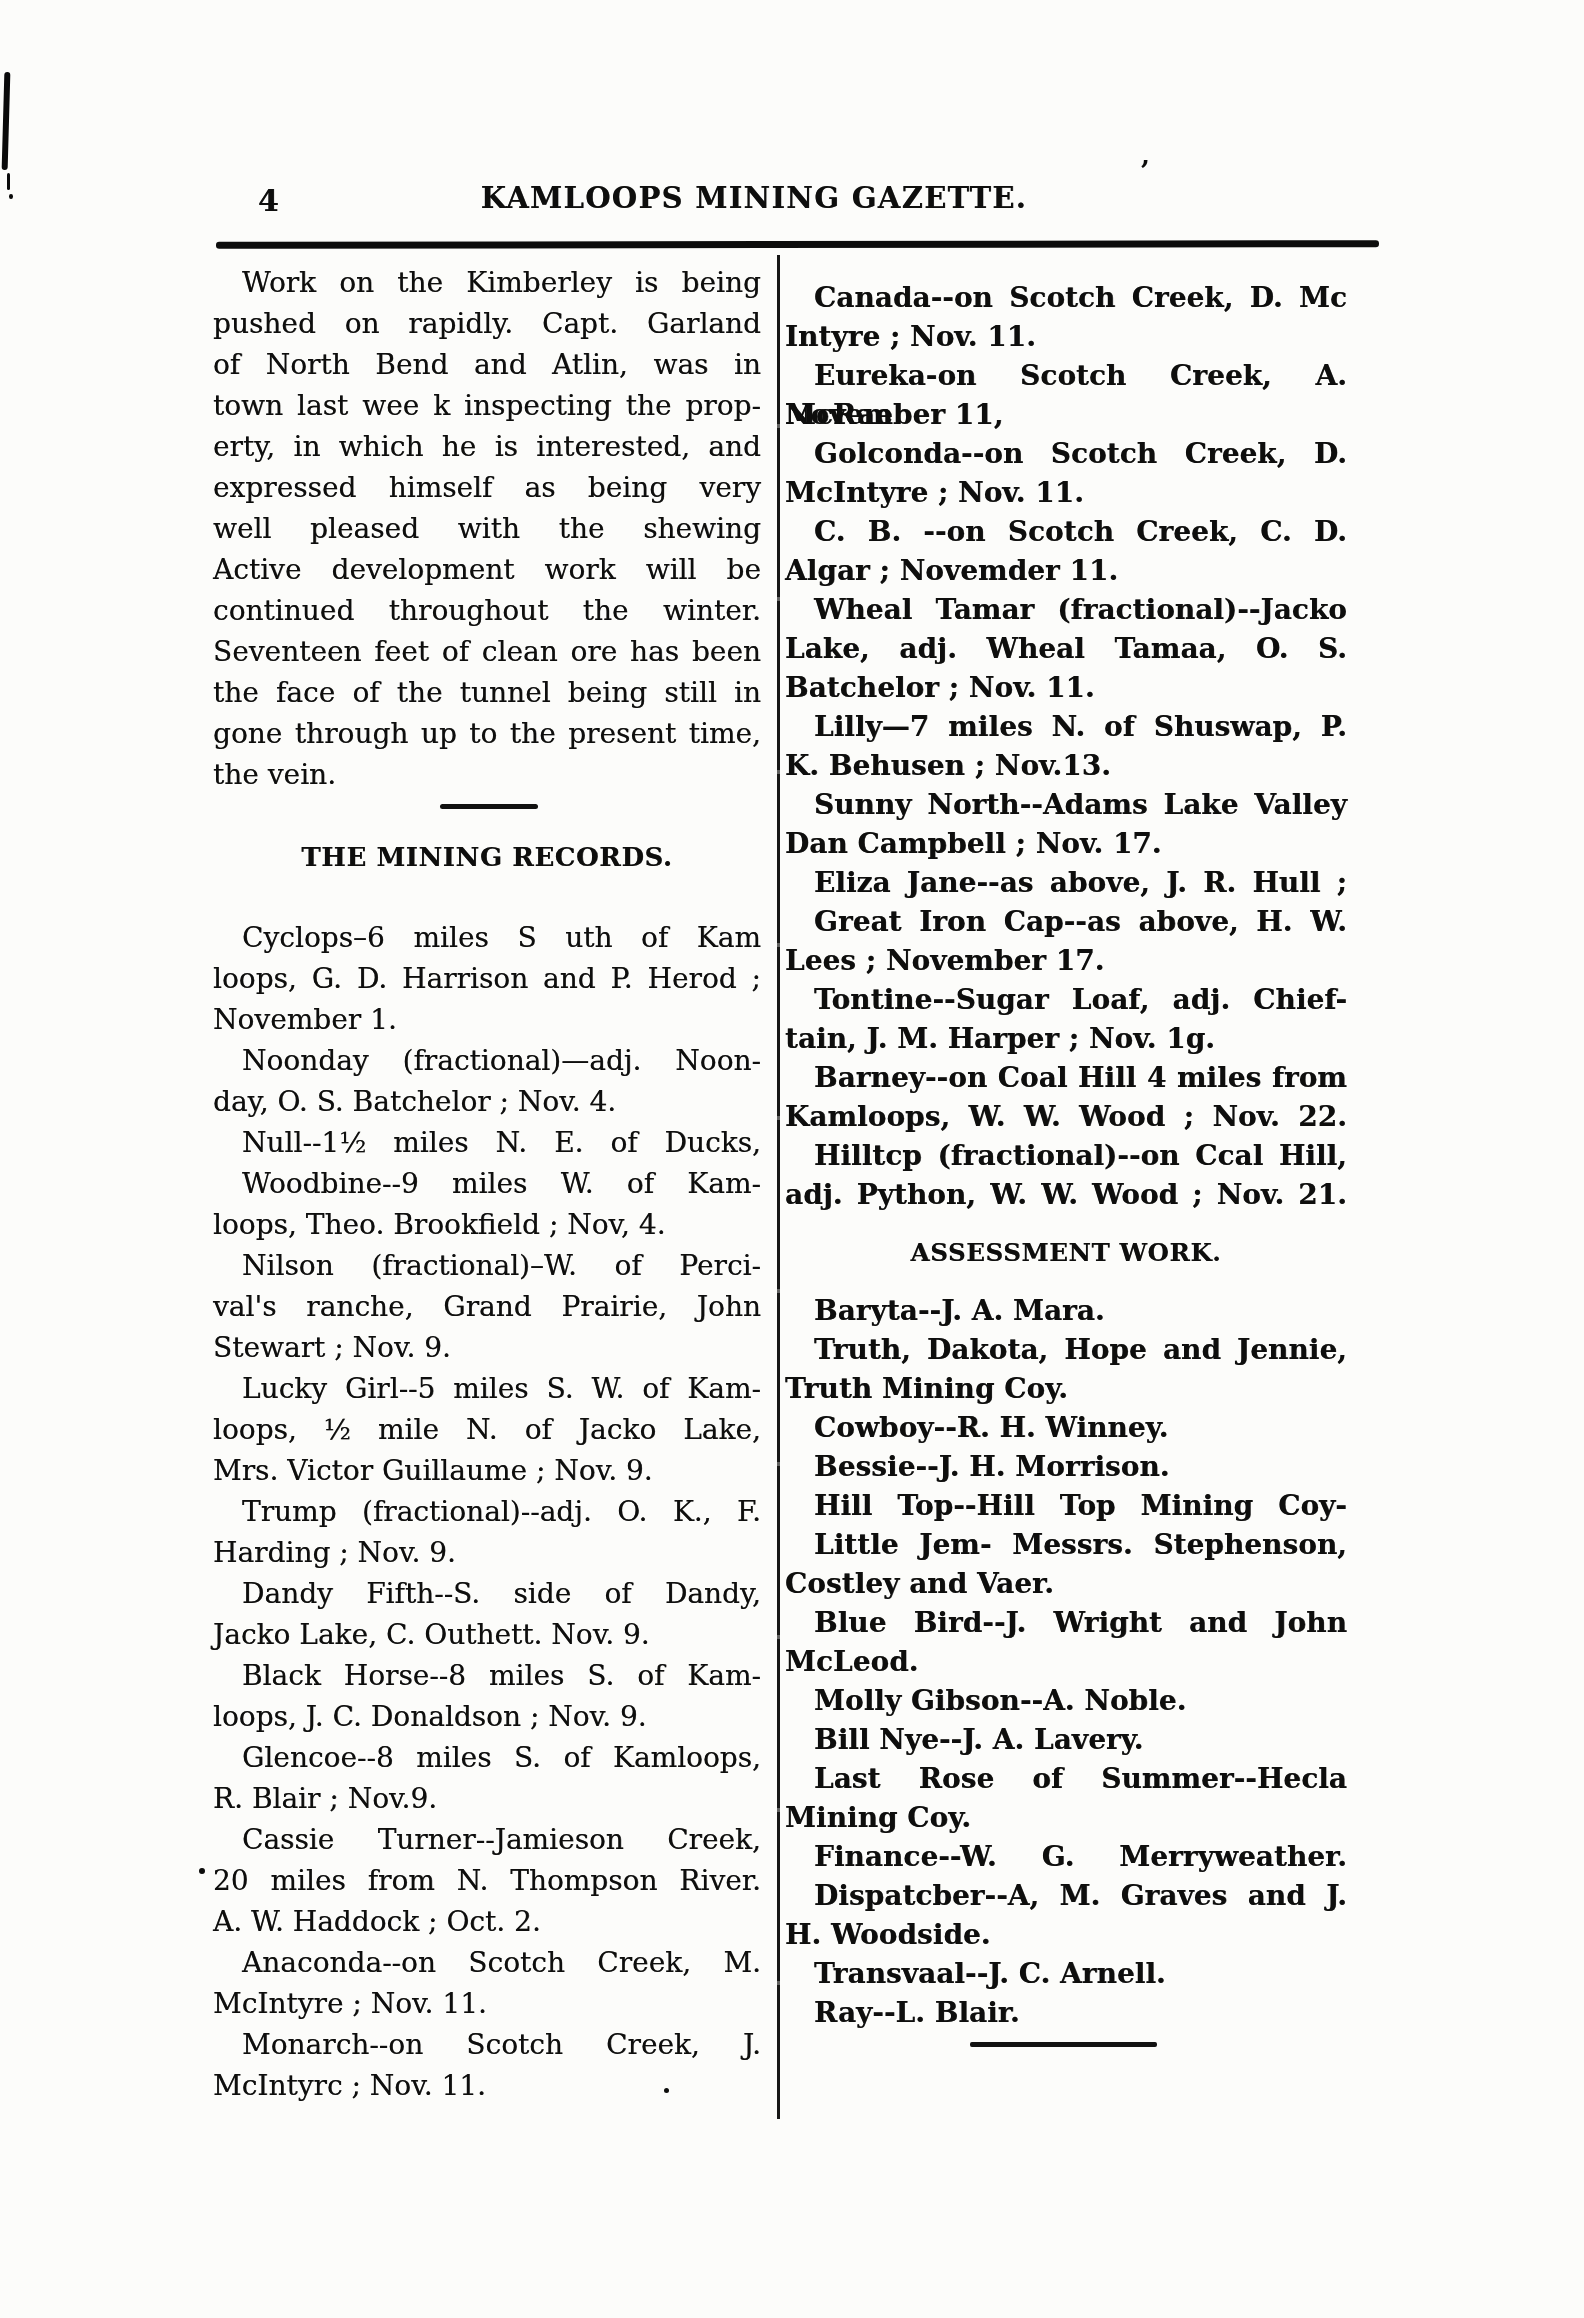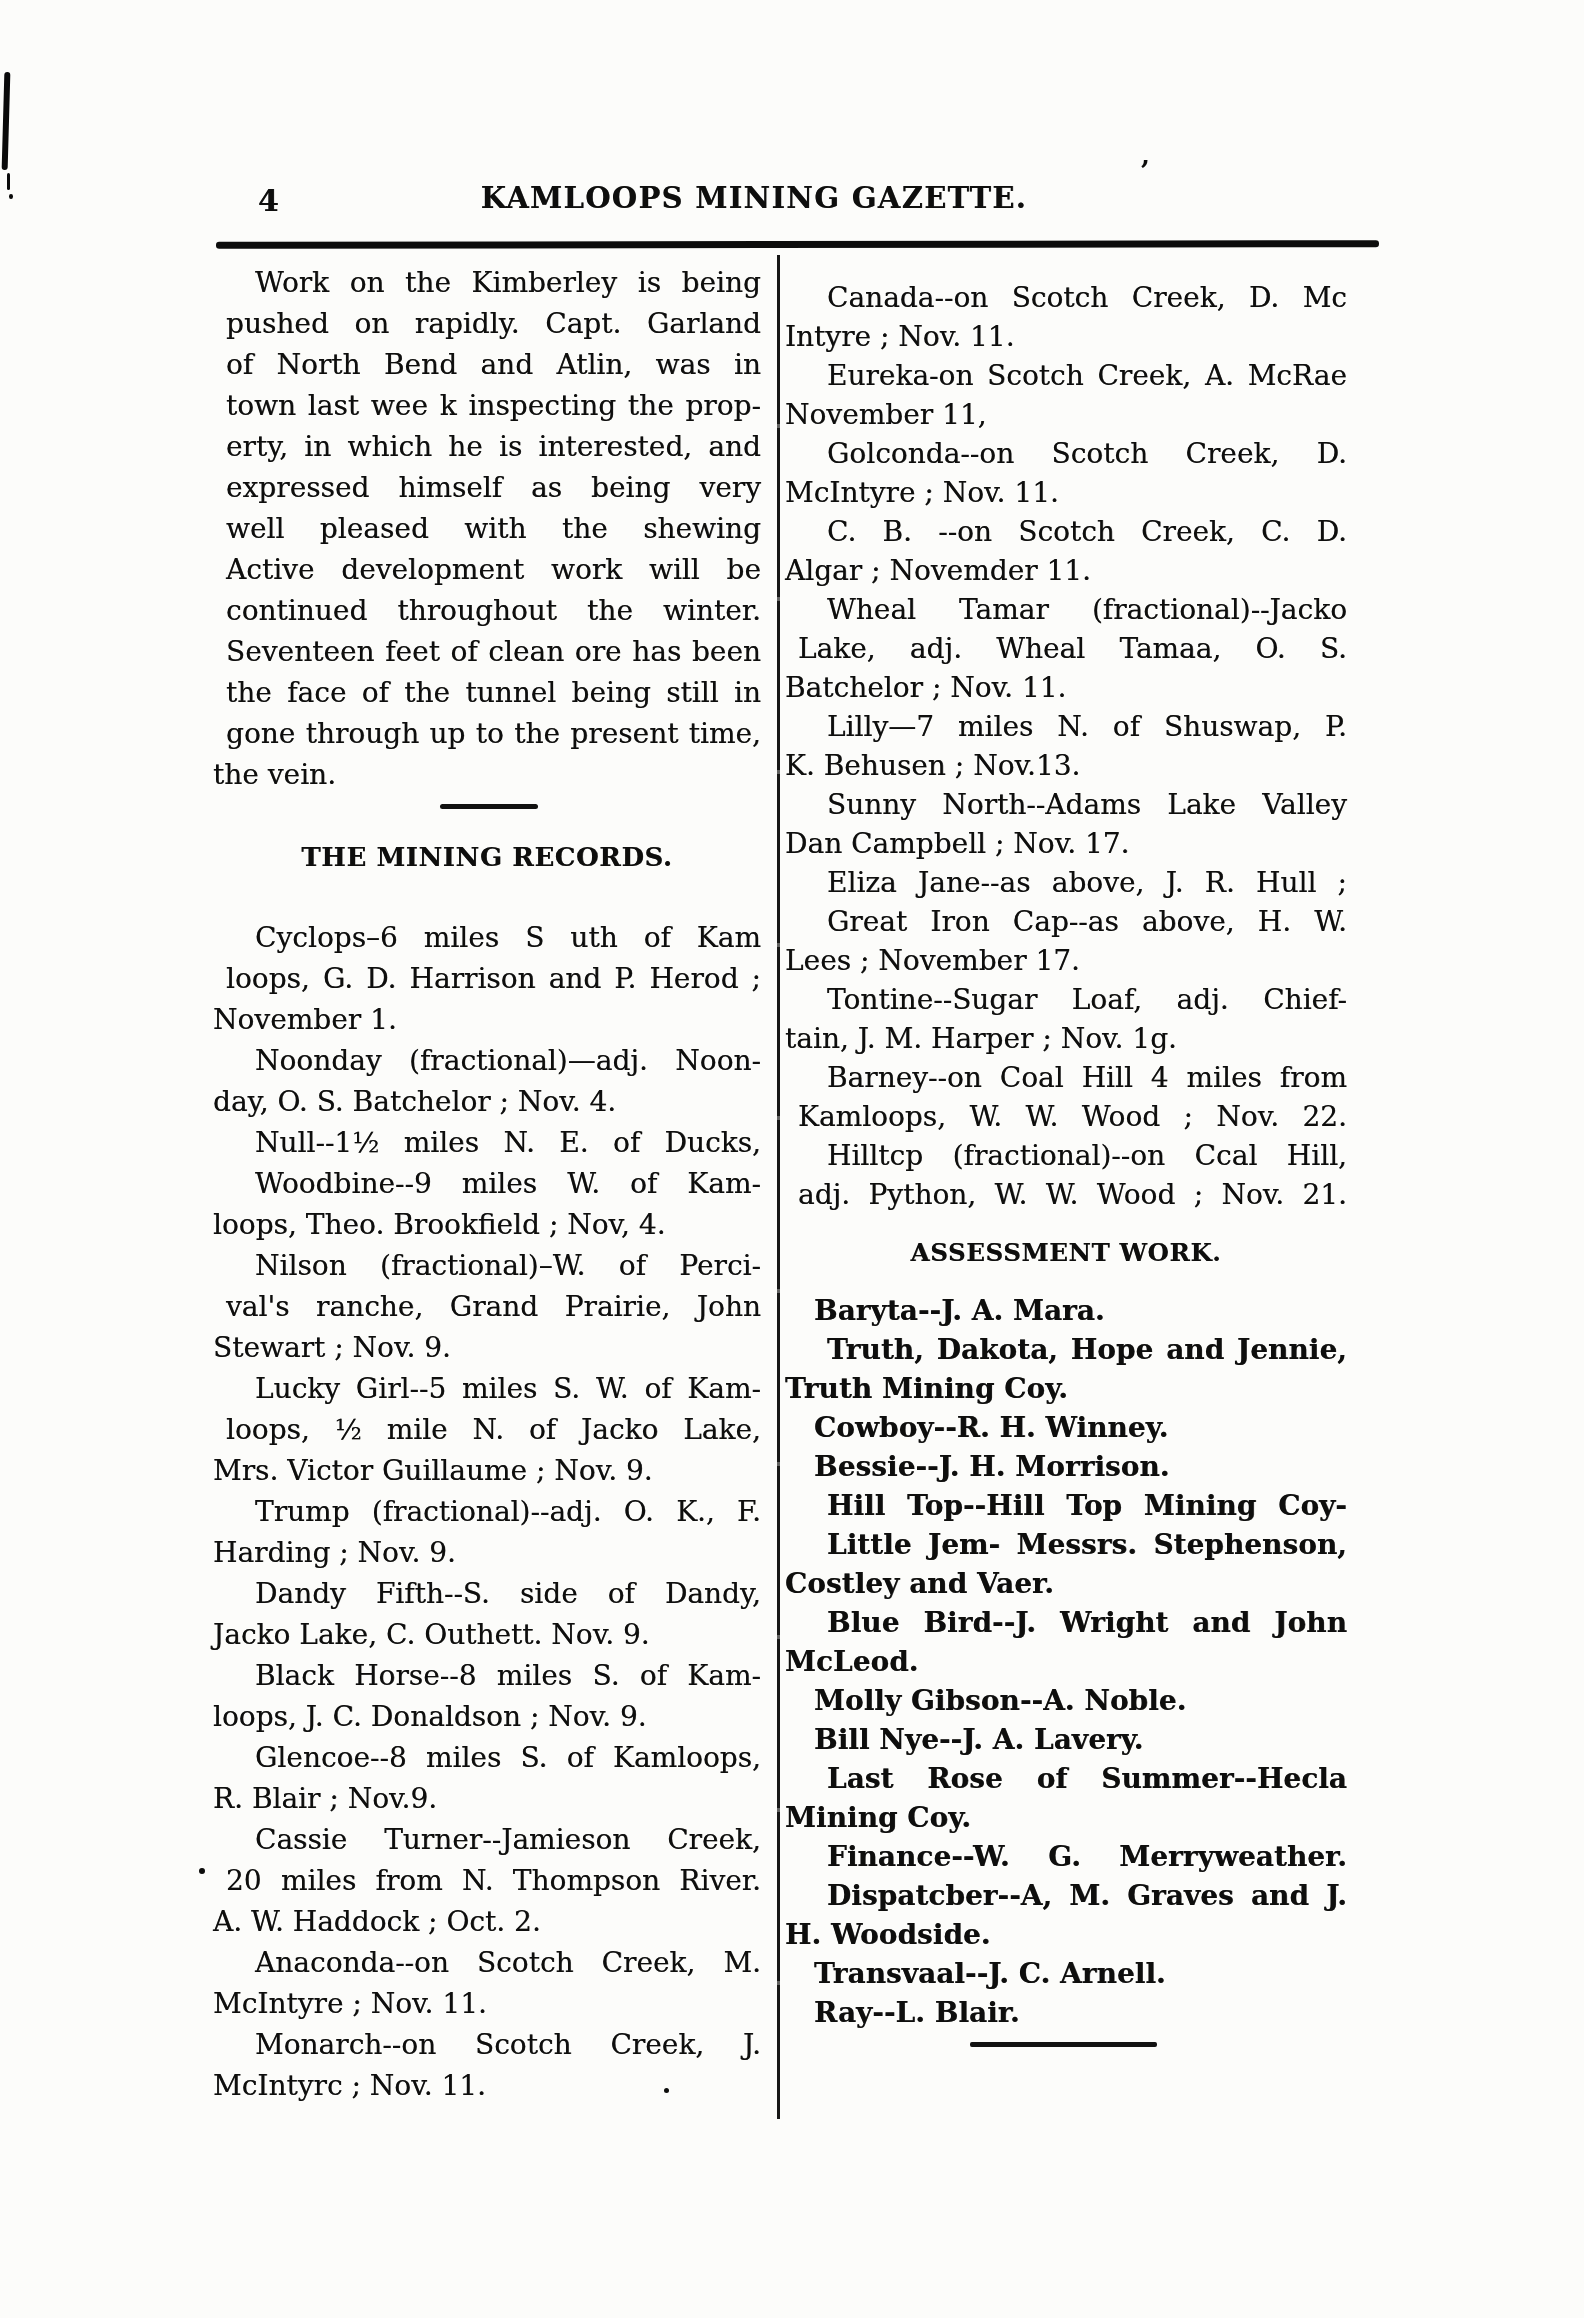--- a/index.html
+++ b/index.html
@@ -34,23 +34,23 @@
   
   .col{position:absolute;font-size:28px;}
   #col-left{left:213px;top:262px;width:548px;}
   #col-right{left:785px;top:278px;width:562px;}
 
   .block > .line{
     text-align:justify;text-align-last:left;
     overflow:visible;
   }
   .lh63 > .line{height:41px;line-height:41px;}
-  .lh60 > .line{height:39px;line-height:39px;}
+  .lh60 > .line{height:39px;line-height:39px;font-weight:bold;}
   .lh61 > .line{height:39px;line-height:39px;}
-  .block > .line.j{text-align-last:justify;margin-left:13px;}
+  .block > .line.j{text-align-last:justify;}
   .block > .line.in{text-indent:29px;}
 
   .mid-rule{
     margin:9px 0 0 227px;width:98px;height:5.2px;
     background:#111110;border-radius:2.6px;
   }
   .heading{
     font-weight:bold;text-align:center;letter-spacing:0.6px;
     transform:scaleX(.98);
   }

